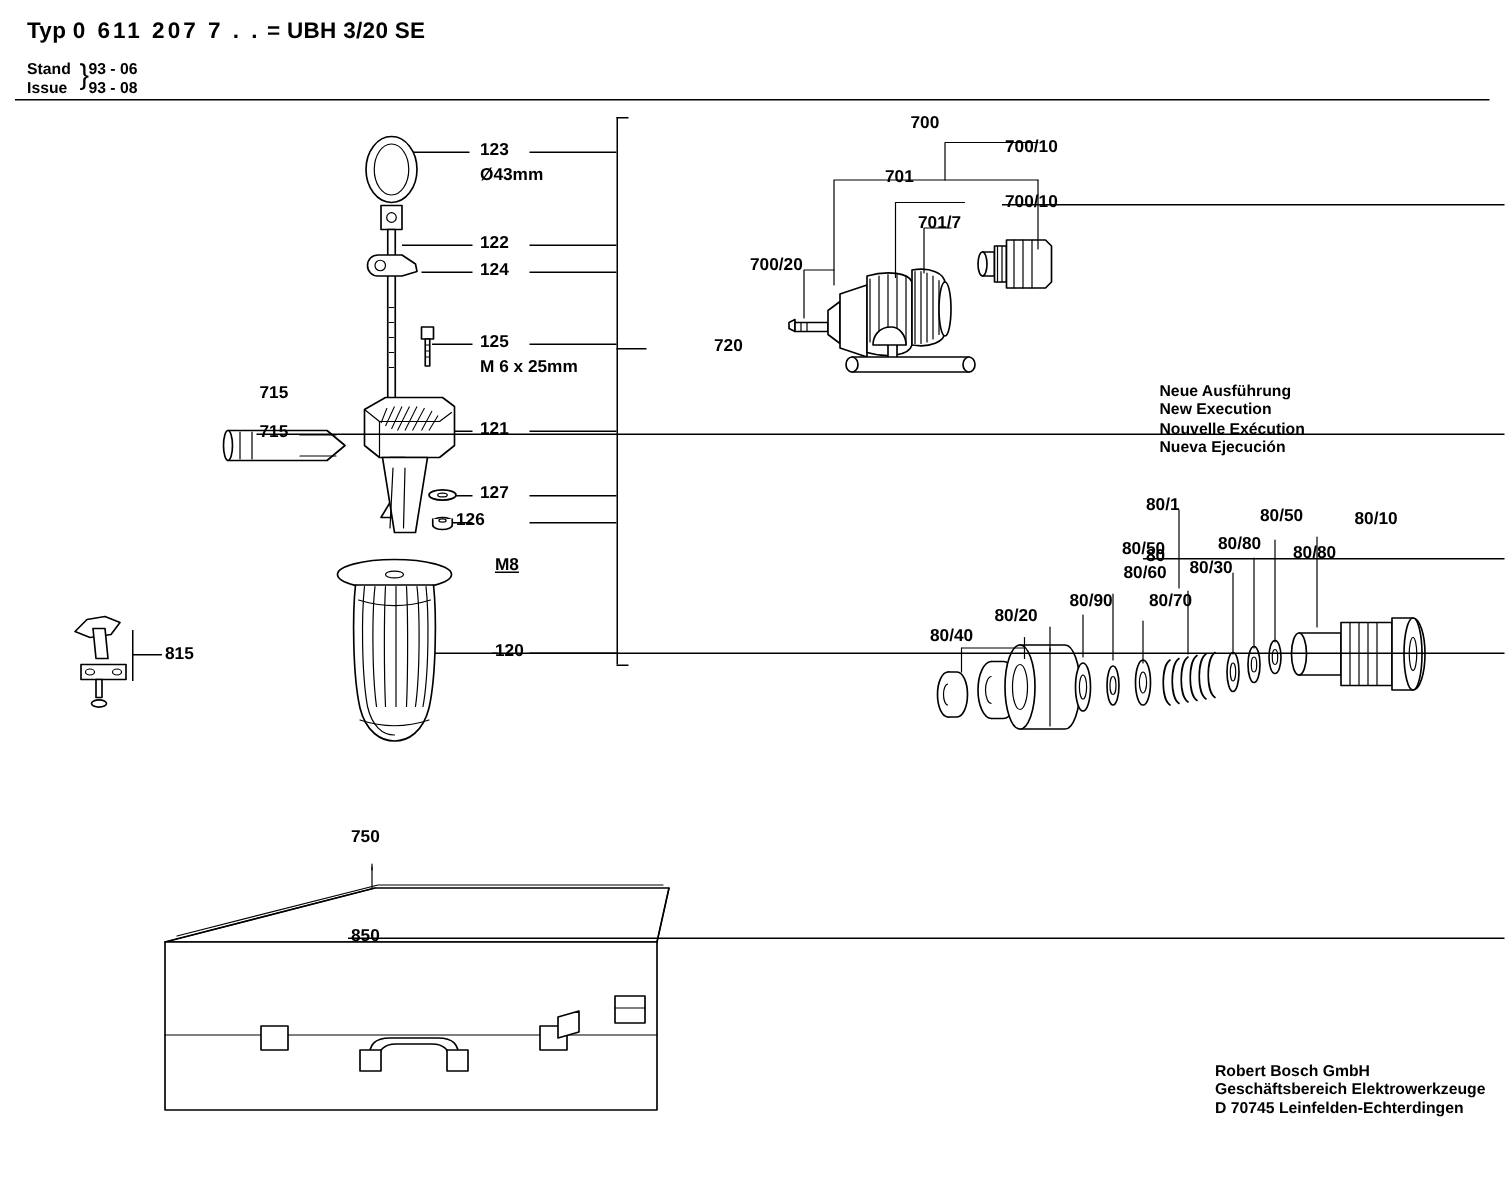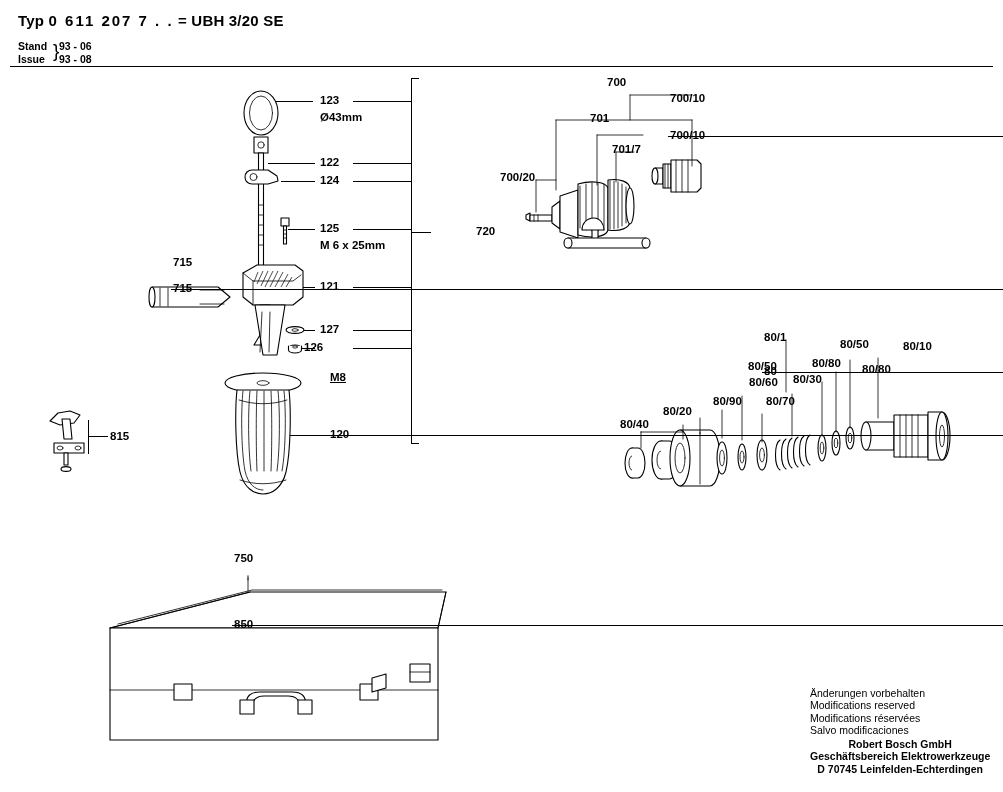--- a/index.html
+++ b/index.html
@@ -348,43 +348,43 @@
   <div class="ln lnh" style="left:88px; top:436px; width:20px;"></div>
   <div class="ln lnv" style="left:88px; top:420px; height:34px;"></div>
 
   <div class="lab" style="left:607px; top:76px;">700</div>
   <div class="lab" style="left:670px; top:92px;">700/10</div>
   <div class="lab strike" style="left:670px; top:103px;">700/10</div>
   <div class="lab" style="left:590px; top:112px;text-align:right;">701</div>
   <div class="lab" style="left:612px; top:143px;text-align:center;">701/7</div>
   <div class="lab" style="left:500px; top:171px;">700/20</div>
 
+  <div class="blk bold" style="left:773px; top:255px;">
+    <div>Neue Ausführung</div>
+    <div>New Execution</div>
+    <div>Nouvelle Exécution</div>
+    <div>Nueva Ejecución</div>
+  </div>
 
   <div class="lab" style="left:764px; top:313px;margin-top:18px;">80/1</div>
   <div class="lab strike" style="left:764px; top:326px;">80</div>
   <div class="lab" style="left:620px; top:418px;">80/40</div>
   <div class="lab" style="left:663px; top:405px;">80/20</div>
   <div class="lab" style="left:713px; top:395px;">80/90</div>
   <div class="lab" style="left:733px; top:376px;margin-left:16px;">80/60</div>
   <div class="lab" style="left:748px; top:360px;">80/50</div>
   <div class="lab" style="left:766px; top:395px;">80/70</div>
   <div class="lab" style="left:793px; top:373px;">80/30</div>
   <div class="lab" style="left:812px; top:357px;">80/80</div>
   <div class="lab" style="left:862px; top:363px;">80/80</div>
   <div class="lab" style="left:840px; top:338px;">80/50</div>
   <div class="lab" style="left:903px; top:340px;">80/10</div>
 
   <div class="lab" style="left:234px; top:552px;">750</div>
   <div class="lab strike" style="left:234px; top:566px;">850</div>
 
-  <div class="blk" style="left:810px; top:687px;">
-    <div>Änderungen vorbehalten</div>
-    <div>Modifications reserved</div>
-    <div>Modifications réservées</div>
-    <div>Salvo modificaciones</div>
-  </div>
-  <div class="blk bold" style="left:810px; top:738px;text-align:center;">
+  <div class="blk bold" style="left:810px; top:708px;">
     <div>Robert Bosch GmbH</div>
     <div>Geschäftsbereich Elektrowerkzeuge</div>
     <div>D 70745 Leinfelden-Echterdingen</div>
   </div>
 
 </div>
 
 </body></html>

